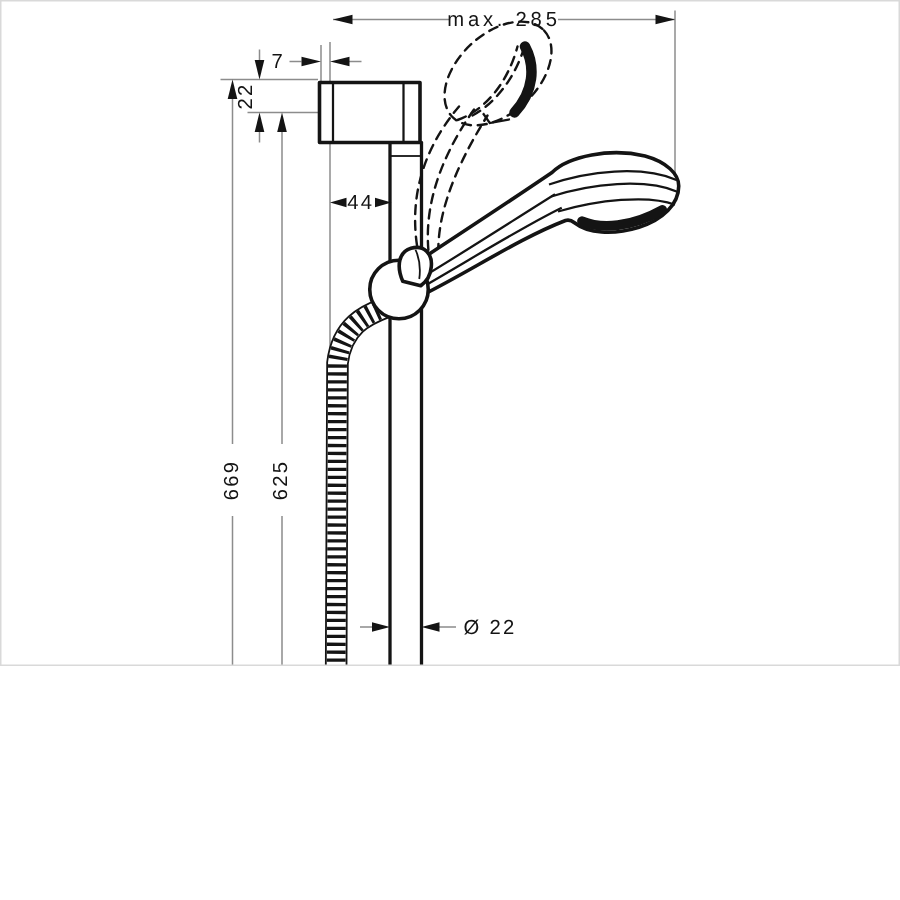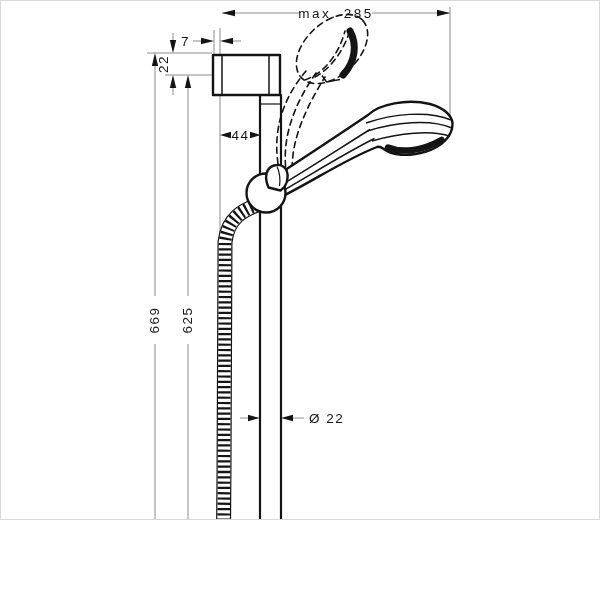--- a/index.html
+++ b/index.html
@@ -1,16 +1,16 @@
 <!DOCTYPE html>
 <html><head>
 <meta charset="utf-8">
 <style>
   html,body{margin:0;padding:0;background:#fff;}
-  #canvas{position:relative;width:600px;height:520px;background:#ffffff;
+  #canvas{position:relative;width:600px;height:444px;background:#ffffff;
           font-family:"Liberation Sans", sans-serif;}
   #frame{position:absolute;inset:0;border:1px solid #d9d9d9;pointer-events:none;}
   svg{position:absolute;left:0;top:0;}
   .dim{stroke:#8c8c8c;stroke-width:1;fill:none;}
   .obj{stroke:#141414;stroke-width:2.2;fill:none;stroke-linecap:round;}
   .objf{stroke:#141414;stroke-width:2.4;fill:#ffffff;stroke-linejoin:round;}
   .thin{stroke:#141414;stroke-width:1.5;fill:none;}
   .hair{stroke:#141414;stroke-width:1.2;fill:none;}
   .dsh{stroke:#141414;stroke-width:1.6;fill:none;stroke-dasharray:6 4.5;stroke-linecap:round;}
   .arr{fill:#141414;stroke:none;}

